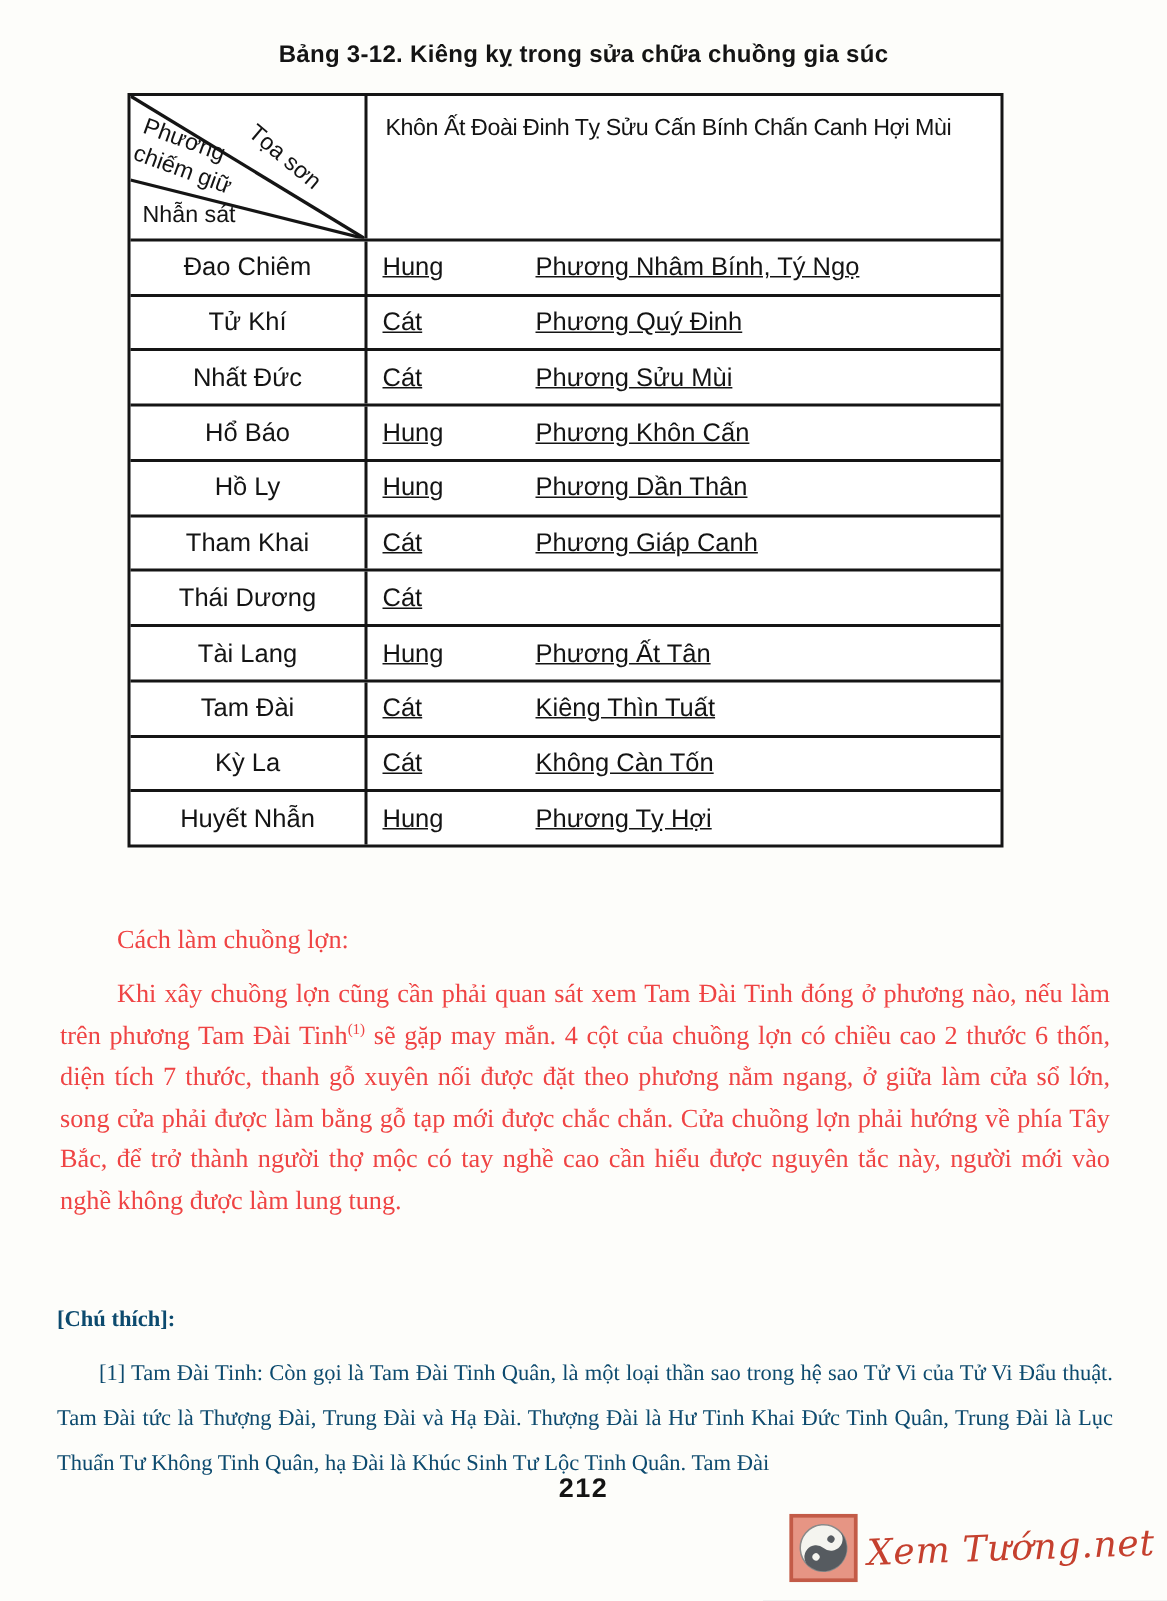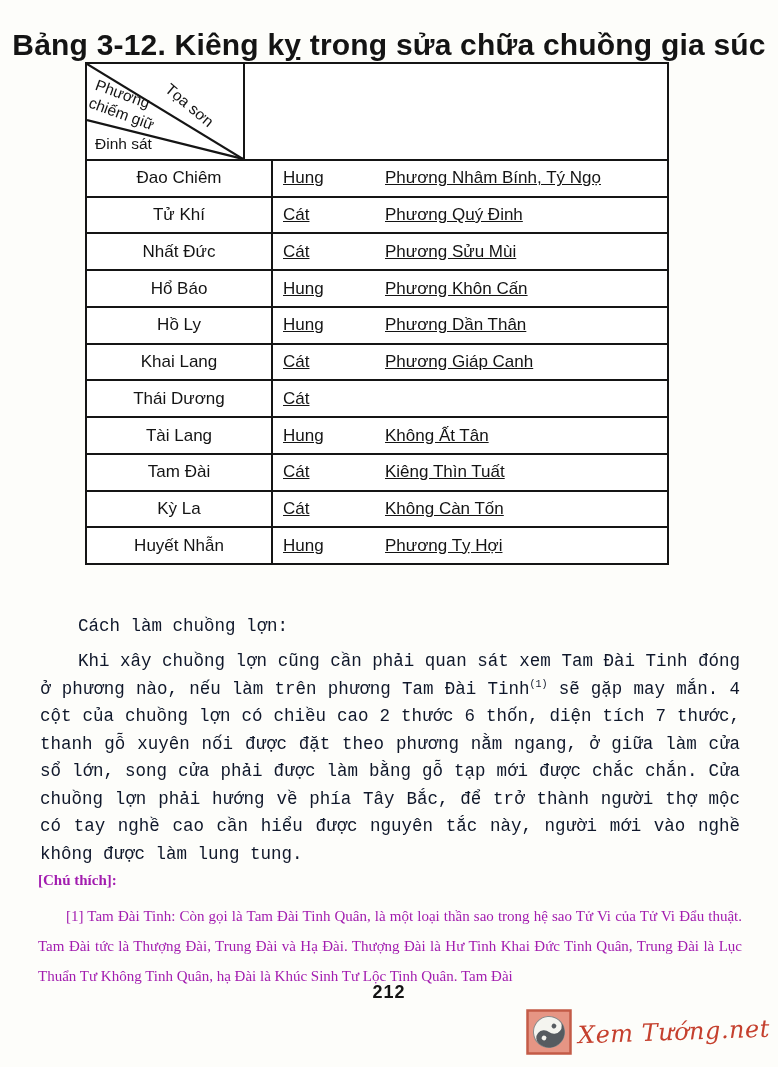--- a/index.html
+++ b/index.html
@@ -13,21 +13,21 @@
     color: #141414;
     overflow: hidden;
     margin: 0 auto;
   }
 
   
   .doc-title {
     position: absolute;
     top: 28px; left: 0; right: 0;
     text-align: center;
-    font-size: 30px;
+    font-size: 16px;
     font-weight: bold;
     letter-spacing: 0.2px;
   }
 
   
   .geo-table {
     position: absolute;
     left: 85px; top: 62px;
     width: 584px; height: 503px;
     border: 2px solid #151515;
@@ -67,54 +67,54 @@
     padding: 13px 6px 0 12px;
     font-size: 15.5px;
     letter-spacing: -0.3px;
     white-space: nowrap;
     overflow: hidden;
   }
   .tbody { flex: 1; display: flex; flex-direction: column; }
   .trow { flex: 1; display: flex; border-bottom: 2px solid #151515; }
   .trow:last-child { border-bottom: none; }
   .cell-name {
-    width: 186px; flex: none;
+    width: 158px; flex: none;
     border-right: 2px solid #151515;
     display: flex; align-items: center; justify-content: center;
     font-size: 17px;
   }
   .cell-rest { flex: 1; display: flex; align-items: center; font-size: 17px; text-decoration: underline; }
   .cell-nature { margin-left: 10px; width: 102px; flex: none; }
   .cell-direction { flex: 1; }
 
   
   .body-block {
     position: absolute;
     left: 40px; top: 616px;
     width: 700px;
-    font-family: Liberation Mono, monospace;
+    font-family: Liberation Serif, serif;
     font-size: 17.5px;
-    color: #0f172a;
+    color: #ef4444;
   }
   .body-heading { text-indent: 38px; margin-bottom: 12px; }
   .body-para {
     text-align: justify;
     text-indent: 38px;
     line-height: 27.5px;
   }
   .body-para sup { font-size: 10px; line-height: 0; }
 
   
   .footnote-block {
     position: absolute;
     left: 38px; top: 872px;
     width: 704px;
     font-family: "Liberation Serif", serif;
     font-size: 15px;
-    color: #a21caf;
+    color: #0c4a6e;
   }
   .fn-heading { font-weight: bold; margin-bottom: 12px; }
   .fn-text { text-align: justify; text-indent: 28px; line-height: 30px; }
 
   
   .page-number {
     position: absolute;
     top: 982px; left: 0; right: 0;
     text-align: center;
     font-size: 18px;
@@ -148,22 +148,23 @@
 
   <div class="geo-table">
     <div class="thead">
       <div class="corner-cell">
         <svg class="diag" viewBox="0 0 156 95" preserveAspectRatio="none">
           <line x1="0" y1="0" x2="156" y2="95" stroke="#151515" stroke-width="2.2"></line>
           <line x1="0" y1="56" x2="156" y2="95" stroke="#151515" stroke-width="2.2"></line>
         </svg>
         <span class="corner-label lbl-toason">Tọa sơn</span>
         <span class="corner-label lbl-phuong">Phương chiếm giữ</span>
-        <span class="corner-label lbl-thansat">Đinh sát</span>
-      </div>
+        <span class="corner-label lbl-thansat">Nhẫn sát</span>
+      </div>
+      <div class="header-cell">Khôn Ất Đoài Đinh Tỵ Sửu Cấn Bính Chấn Canh Hợi Mùi</div>
     </div>
 
     <div class="tbody">
       <div class="trow">
         <div class="cell-name">Đao Chiêm</div>
         <div class="cell-rest">
           <span class="cell-nature">Hung</span>
           <span class="cell-direction">Phương Nhâm Bính, Tý Ngọ</span>
         </div>
       </div>
@@ -189,37 +190,37 @@
         </div>
       </div>
       <div class="trow">
         <div class="cell-name">Hồ Ly</div>
         <div class="cell-rest">
           <span class="cell-nature">Hung</span>
           <span class="cell-direction">Phương Dần Thân</span>
         </div>
       </div>
       <div class="trow">
-        <div class="cell-name">Khai Lang</div>
+        <div class="cell-name">Tham Khai</div>
         <div class="cell-rest">
           <span class="cell-nature">Cát</span>
           <span class="cell-direction">Phương Giáp Canh</span>
         </div>
       </div>
       <div class="trow">
         <div class="cell-name">Thái Dương</div>
         <div class="cell-rest">
           <span class="cell-nature">Cát</span>
         </div>
       </div>
       <div class="trow">
         <div class="cell-name">Tài Lang</div>
         <div class="cell-rest">
           <span class="cell-nature">Hung</span>
-          <span class="cell-direction">Không Ất Tân</span>
+          <span class="cell-direction">Phương Ất Tân</span>
         </div>
       </div>
       <div class="trow">
         <div class="cell-name">Tam Đài</div>
         <div class="cell-rest">
           <span class="cell-nature">Cát</span>
           <span class="cell-direction">Kiêng Thìn Tuất</span>
         </div>
       </div>
       <div class="trow">

